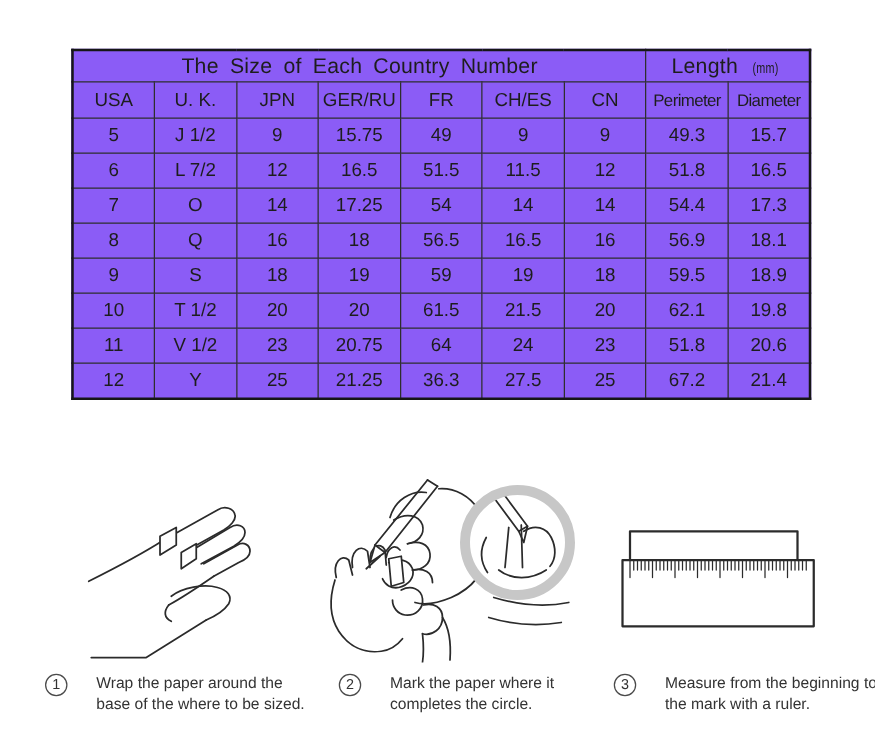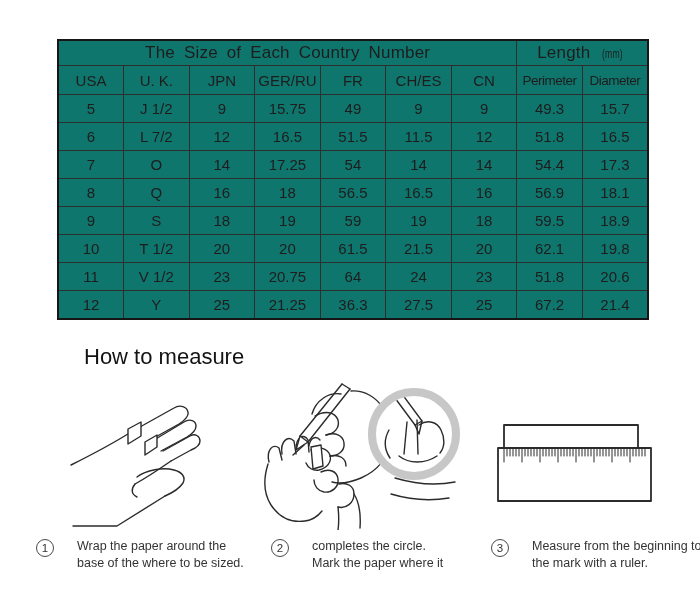--- a/index.html
+++ b/index.html
@@ -6,21 +6,21 @@
   html,body { margin:0; padding:0; }
   body {
     width:700px; height:600px; position:relative; overflow:hidden;
     background:var(--bg); font-family:"Liberation Sans", sans-serif;
   }
   .page { position:absolute; inset:0; }
 
   
   table.size-table {
     position:absolute; left:57px; top:39px; width:592px;
-    border-collapse:collapse; table-layout:fixed; background:#0f766e;
+    border-collapse:collapse; table-layout:fixed; background:#8b5cf6;
     border:2px solid #161616;
   }
   .size-table th, .size-table td {
     border:1px solid var(--tline); text-align:center; vertical-align:middle;
     font-weight:normal; color:#1d1d1d; padding:0; overflow:hidden; white-space:nowrap;
   }
   tr.h1 th { height:24px; font-size:17px; word-spacing:4px; letter-spacing:.2px; }
   tr.h2 th { height:28px; font-size:15px; }
   tr.h2 th.narrow { font-size:13.5px; letter-spacing:-.5px; }
   .size-table tbody td { height:27px; font-size:15px; }
@@ -158,21 +158,20 @@
           <td>21.25</td>
           <td>36.3</td>
           <td>27.5</td>
           <td>25</td>
           <td>67.2</td>
           <td>21.4</td>
         </tr>
       </tbody>
   </table>
 
-  <div class="htm-title">How to measure</div>
 
   <svg class="art" viewBox="0 0 220 150" style="left:25px; top:385px; width:220px; height:150px;">
     <path d="M46 80 C74 66 92 56 106 47"></path>
     <path d="M106 47 L149 23 C155 19 162 22 163 27 C164 31 159 36 154 39 L127 54"></path>
     <path d="M129 55 L159 37 C165 33 171 36 171 41 C171 45 167 49 162 52 L136 66"></path>
     <path d="M138 66 L165 51 C170 48 175 51 175 56 C175 60 171 63 166 65 L146 76"></path>
     <path d="M146 76 C133 85 121 93 110 99"></path>
     <path class="paper" d="M103 44 L116 37 L116 51 L103 59 Z"></path>
     <path class="paper" d="M120 57 L132 50 L132 62 L120 70 Z"></path>
     <path d="M112 92 C121 85 138 82 149 85 C157 87 161 92 158 98 C154 104 147 108 140 111"></path>
@@ -242,22 +241,22 @@
     <div class="lines" style="width:178px;">
       <div>Wrap the paper around the</div>
       <div>base of the where to be sized.</div>
     </div>
   </div>
   <div class="step" style="left:271px;">
     <div class="badge">
       <span>2</span>
     </div>
     <div class="lines" style="width:150px;">
+      <div>Mark the paper where it</div>
       <div>completes the circle.</div>
-      <div>Mark the paper where it</div>
     </div>
   </div>
   <div class="step" style="left:491px;">
     <div class="badge">
       <span>3</span>
     </div>
     <div class="lines" style="width:190px;">
       <div>Measure from the beginning to</div>
       <div>the mark with a ruler.</div>
     </div>

